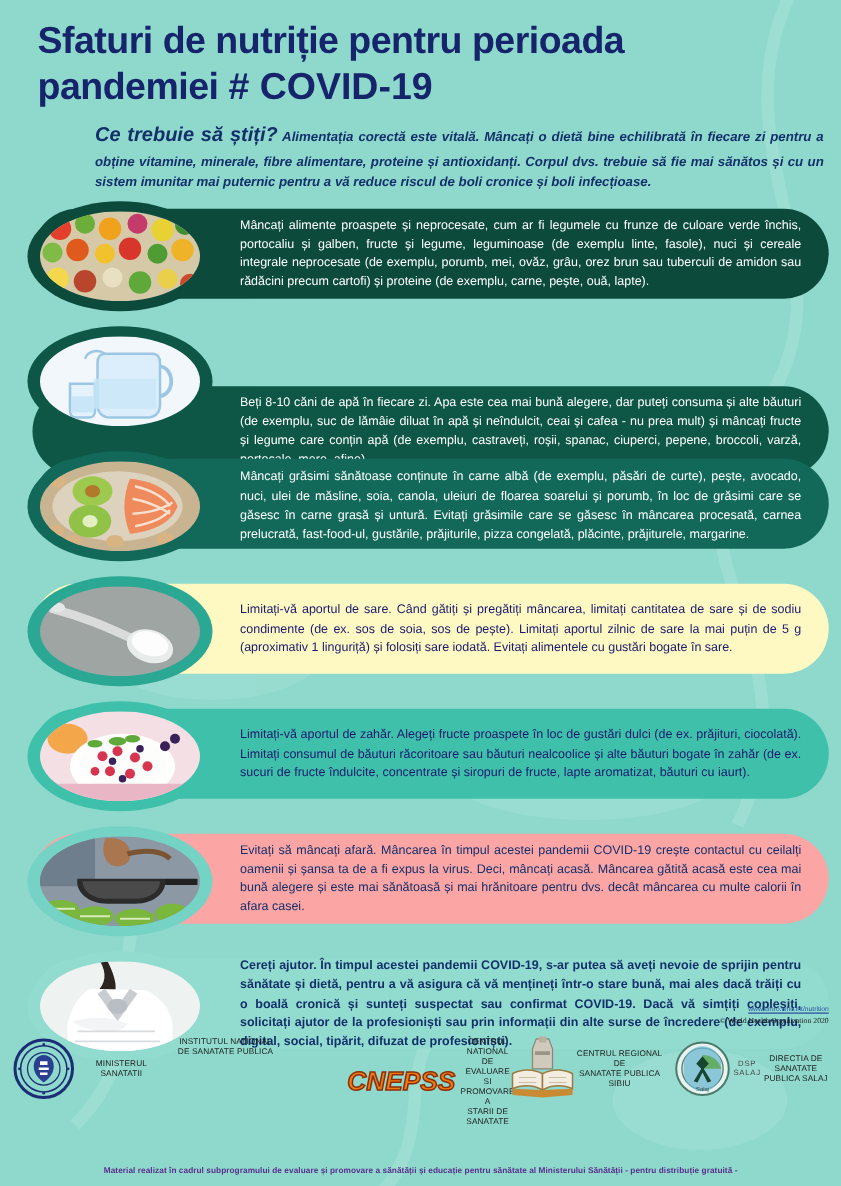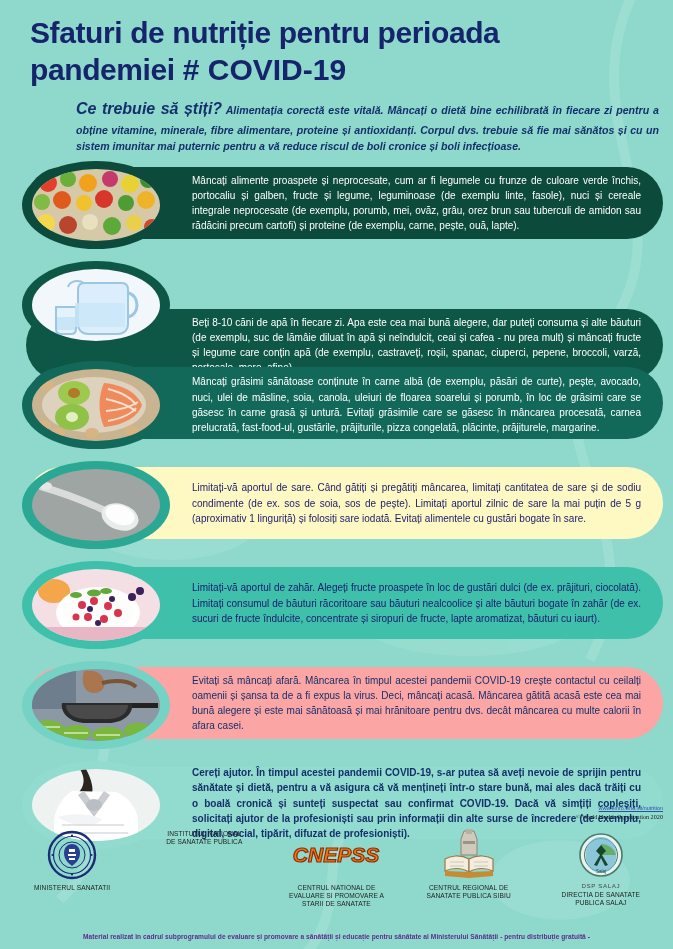--- a/index.html
+++ b/index.html
@@ -91,21 +91,21 @@
     font-family:"Liberation Serif", serif;line-height:1.3;margin-top:1px;
   }
 
   
   .logos{
     position:absolute;left:0;right:0;top:828px;height:92px;
     display:flex;align-items:flex-start;justify-content:space-around;
     z-index:4;padding:0 6px;box-sizing:border-box;
   }
   .logo{
-    display:flex;flex-direction:column;align-items:center;
+    display:flex;flex-direction:row;align-items:center;
     width:124px;
   }
   .logo-mark{height:54px;display:flex;align-items:center;justify-content:center;}
   .logo-mark svg{display:block;}
   .logo-cap{
     margin-top:2px;
     color:#1d1d1d;font-size:6.6px;line-height:1.22;
     text-align:center;letter-spacing:0.1px;
   }
   .logo-sub{

